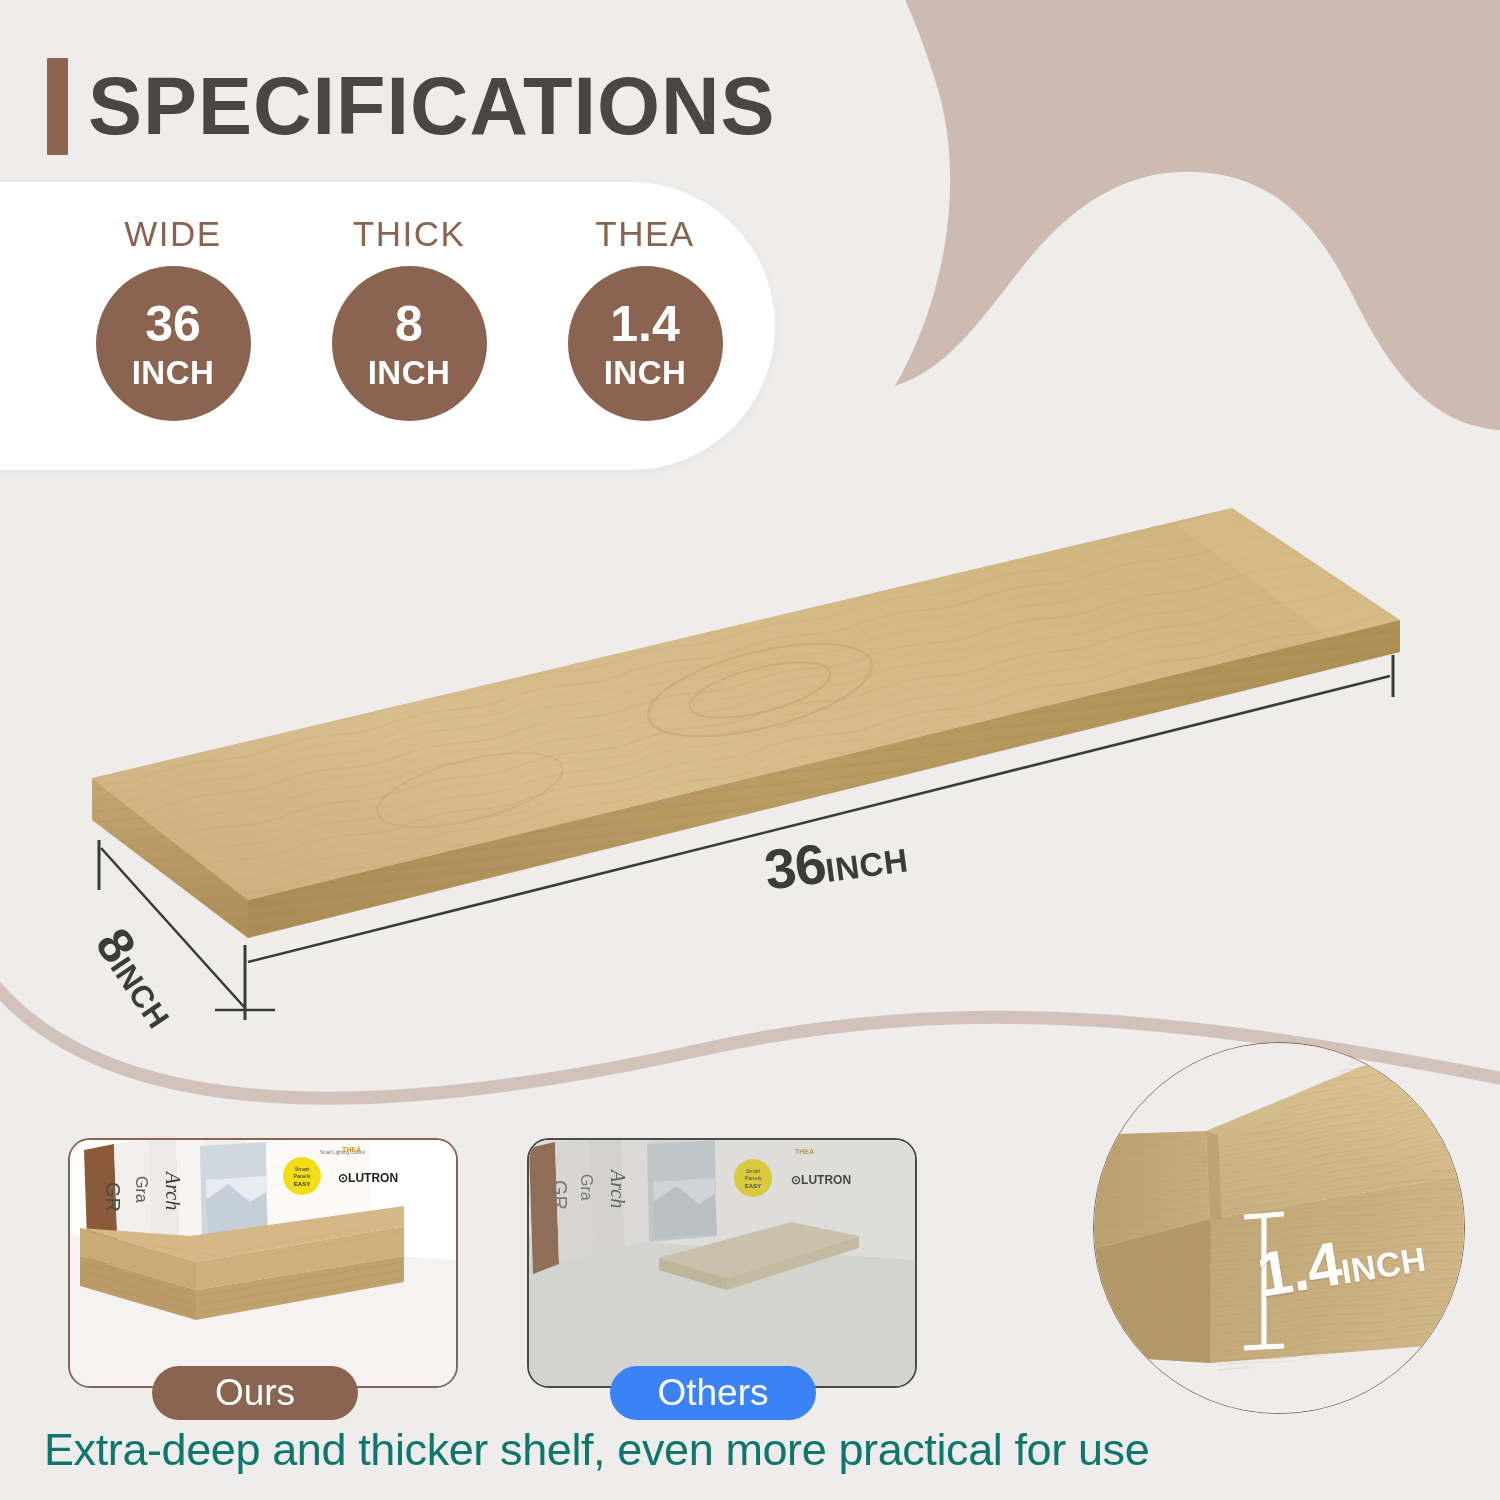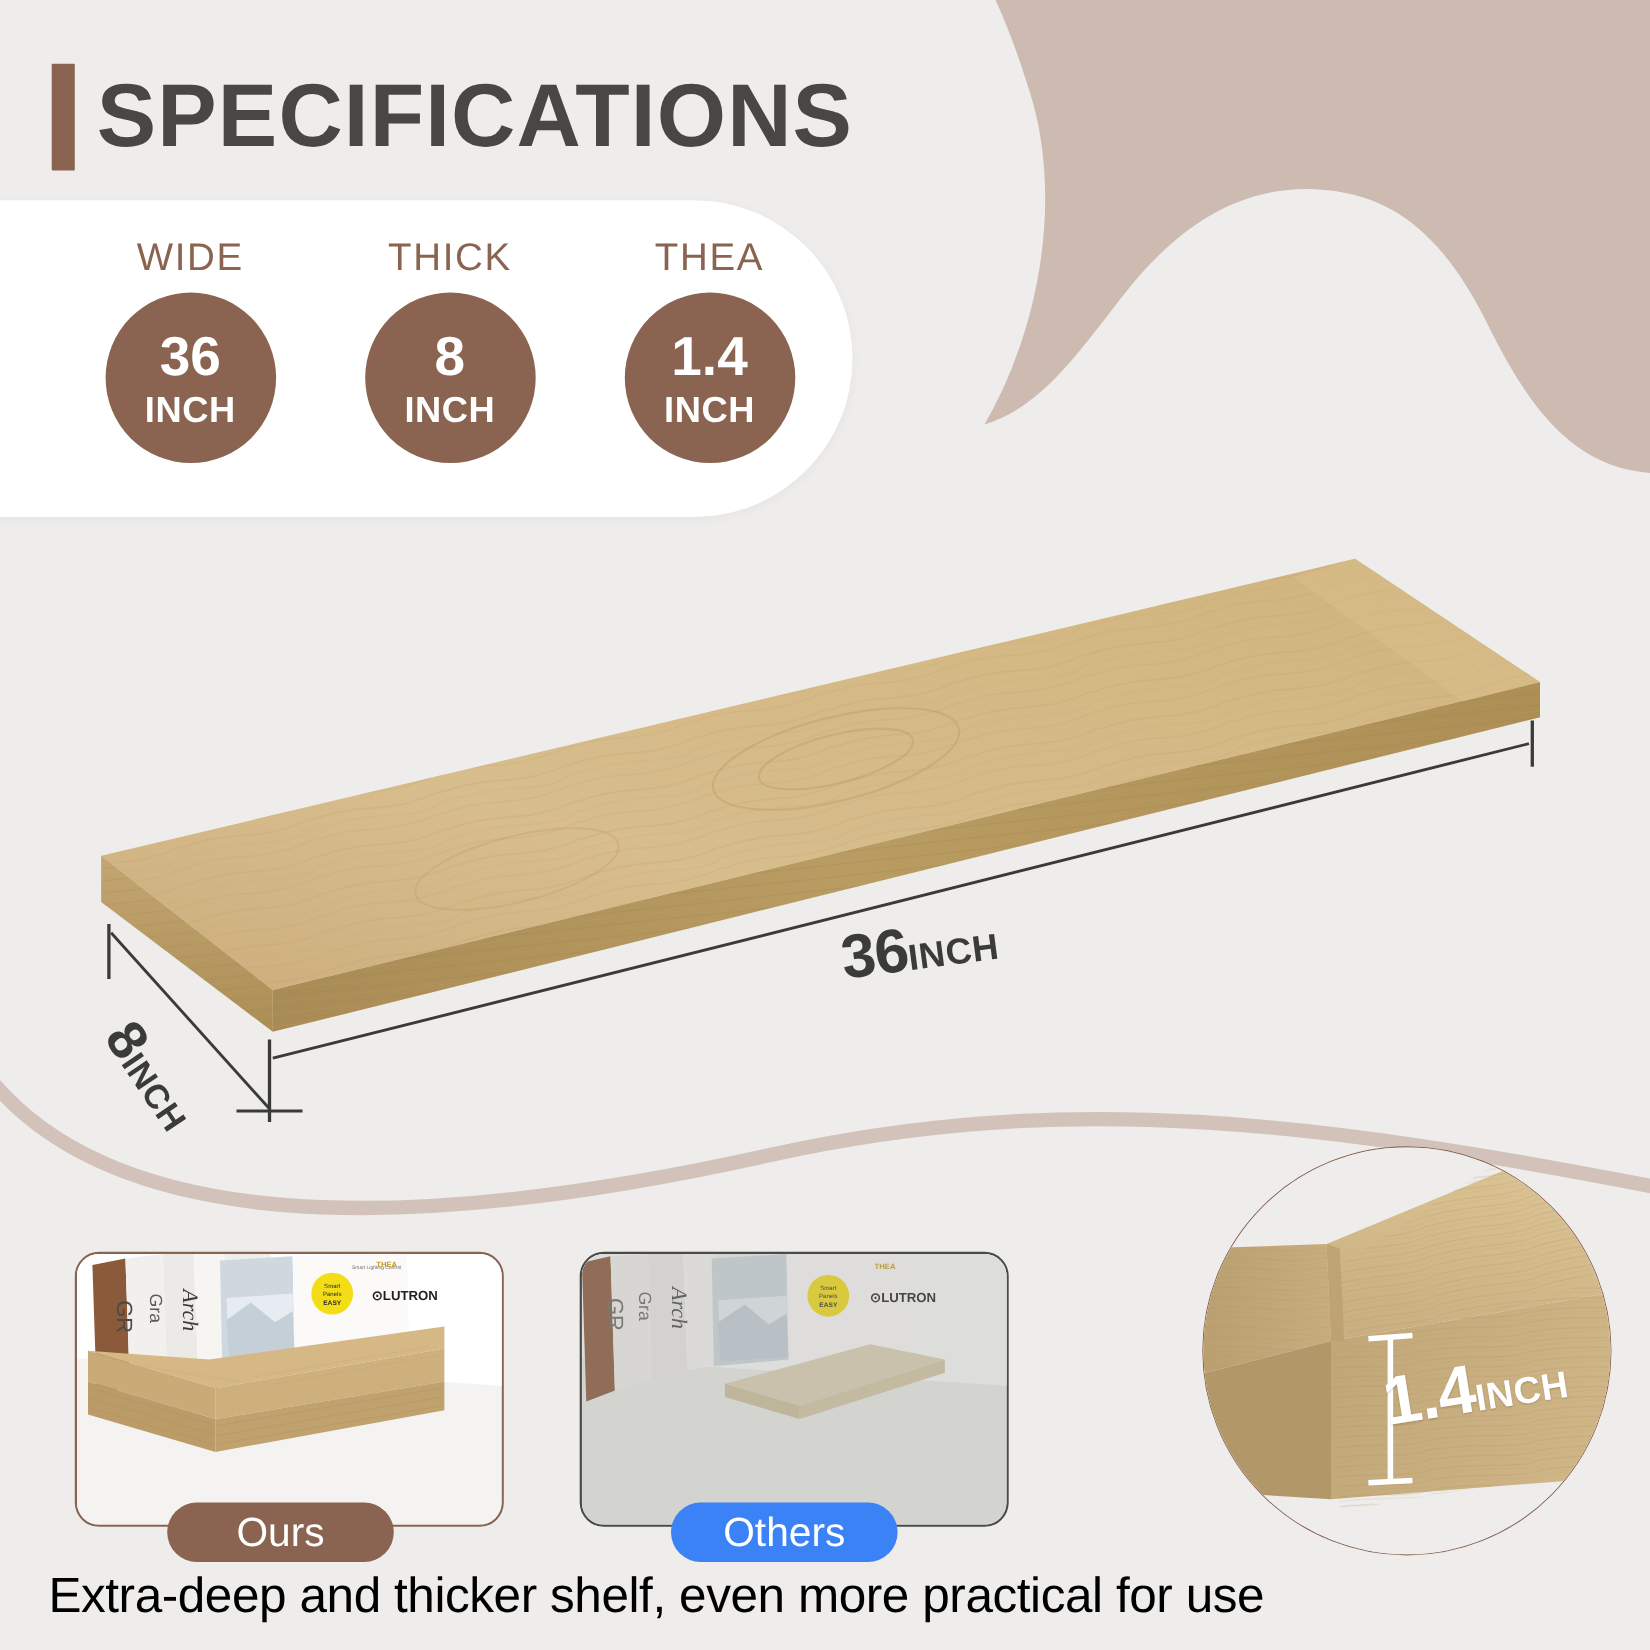--- a/index.html
+++ b/index.html
@@ -106,21 +106,21 @@
     transform:rotate(-9deg); transform-origin:left center;
     color:#ffffff; white-space:nowrap; display:flex; align-items:baseline;
     text-shadow:0 1px 2px rgba(0,0,0,0.18);
   }
   .dim-14 .num  { font-size:62px; font-weight:bold; letter-spacing:-1px; }
   .dim-14 .unit { font-size:34px; font-weight:bold; letter-spacing:0.5px; }
 
   
   .caption {
     position:absolute; left:44px; top:1424px; z-index:7;
-    font-size:45px; color:#000000; letter-spacing:-0.4px;
+    font-size:45px; color:#0f766e; letter-spacing:-0.4px;
     white-space:nowrap;
   }
 </style>
 </head>
 <body>
 
 <div class="stage">
 
   <svg class="bg-layer" viewBox="0 0 1500 1500" width="1500" height="1500">
     <defs>

